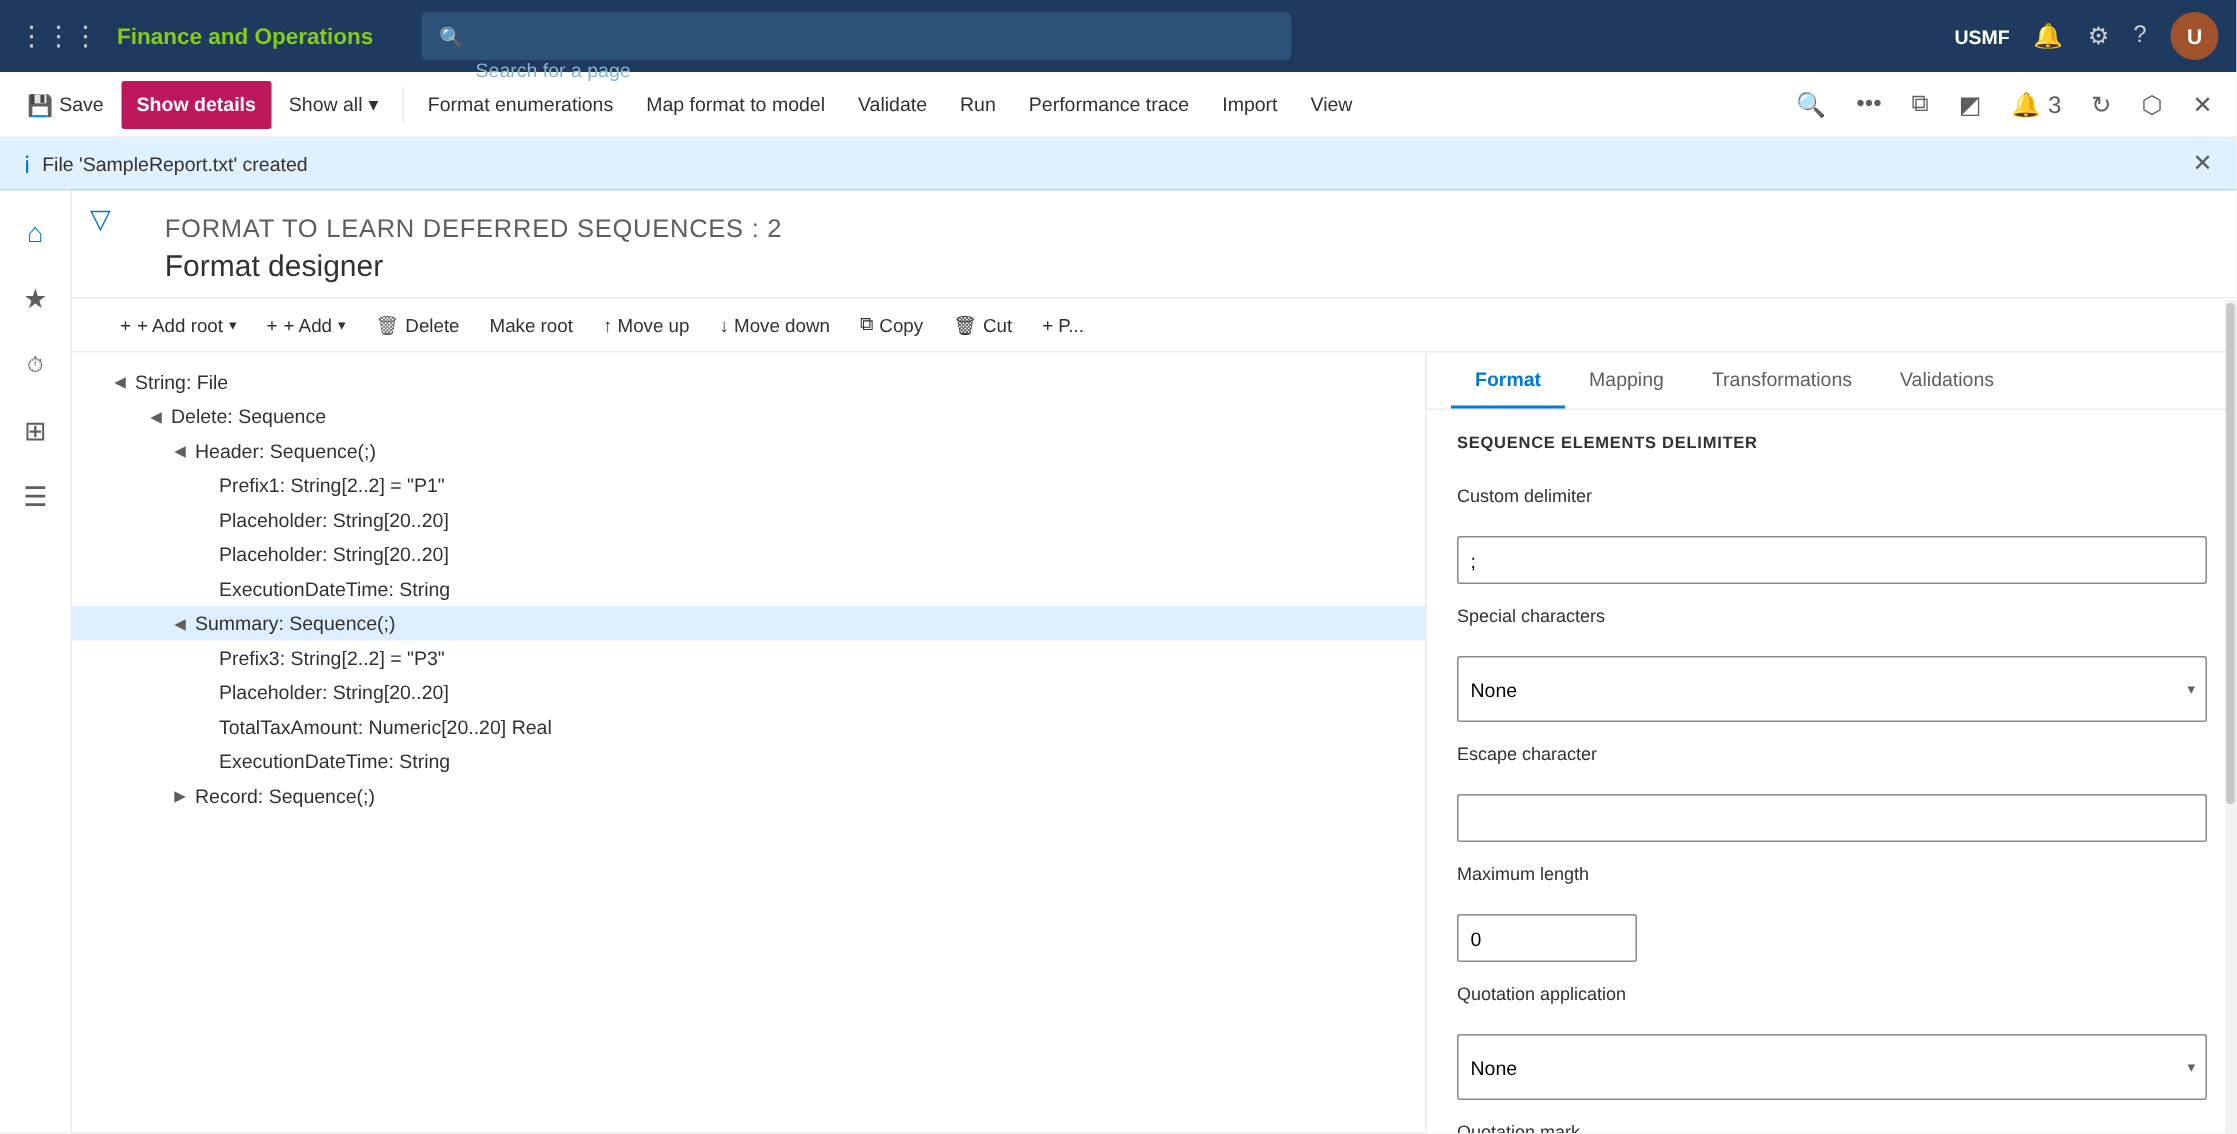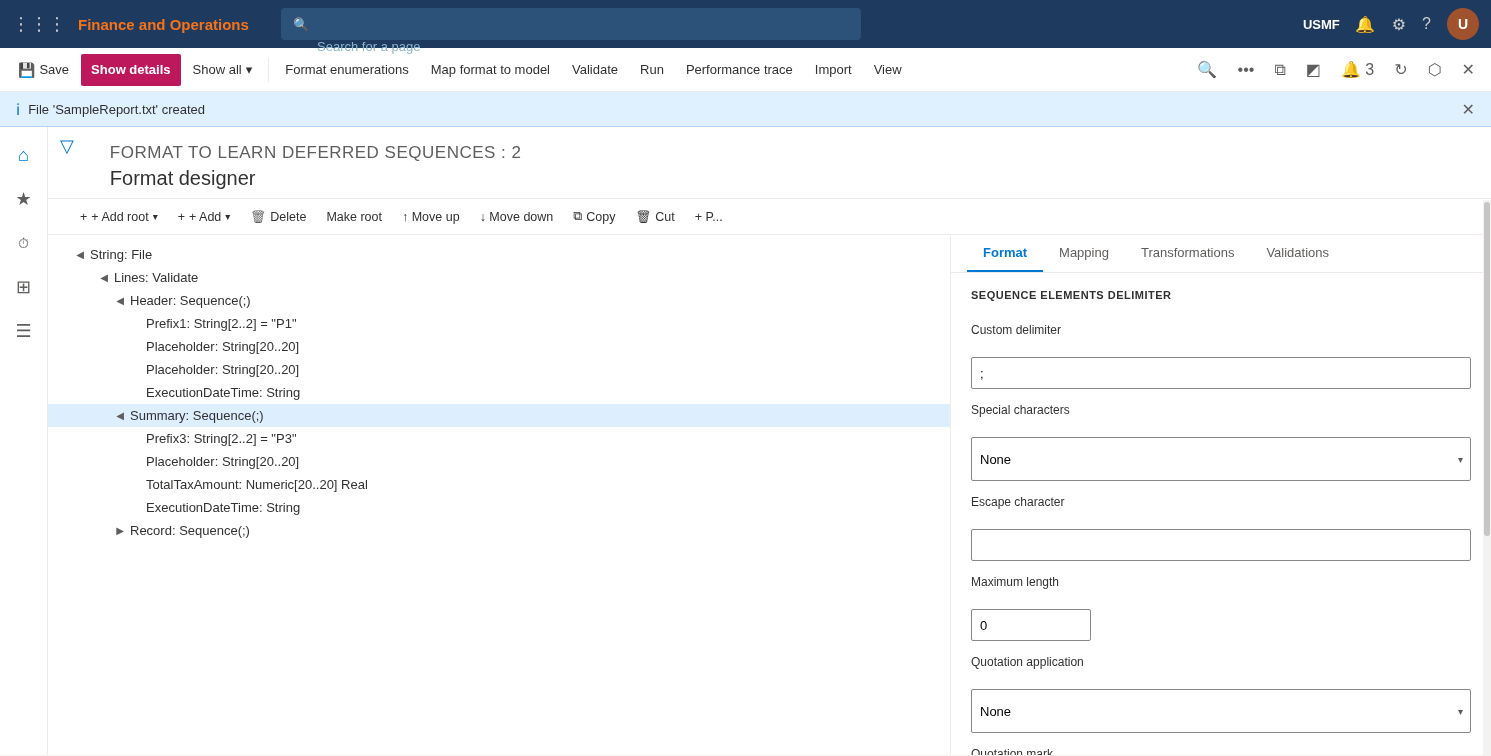--- a/index.html
+++ b/index.html
@@ -9,21 +9,21 @@
     .top-nav {
       display: flex;
       align-items: center;
       background: #1e3a5f;
       color: white;
       height: 48px;
       padding: 0 12px;
       gap: 12px;
     }
     .top-nav .app-grid-icon { cursor: pointer; font-size: 18px; color: #ccc; }
-    .top-nav .app-title { font-size: 15px; font-weight: 600; color: #f97316; white-space: nowrap; text-align: right; }
+    .top-nav .app-title { font-size: 15px; font-weight: 600; color: #84cc16; white-space: nowrap; text-align: right; }
     .top-nav .search-bar {
       flex: 1;
       max-width: 580px;
       display: flex;
       align-items: center;
       background: #2d527a;
       border-radius: 4px;
       padding: 0 12px;
       height: 32px;
       gap: 8px;
@@ -464,21 +464,21 @@
 
       <div class="tree-pane">
 
         <div class="tree-item tree-indent-1">
           <span class="chevron">◀</span>
           <span class="label">String: File</span>
         </div>
 
         <div class="tree-item tree-indent-2">
           <span class="chevron">◀</span>
-          <span class="label">Lines: Validate</span>
+          <span class="label">Delete: Sequence</span>
         </div>
 
         <div class="tree-item tree-indent-3">
           <span class="chevron">◀</span>
           <span class="label">Header: Sequence(;)</span>
         </div>
 
         <div class="tree-item tree-indent-4">
           <span class="chevron"></span>
           <span class="label">Prefix1: String[2..2] = "P1"</span>

